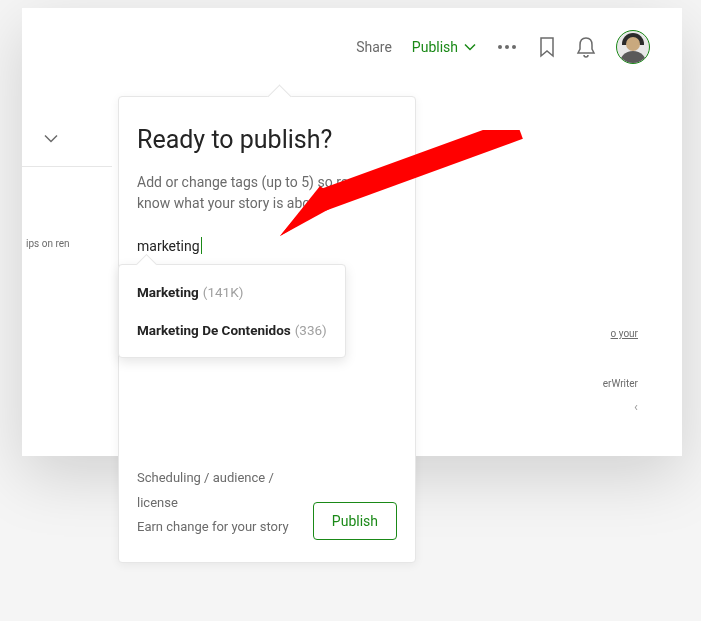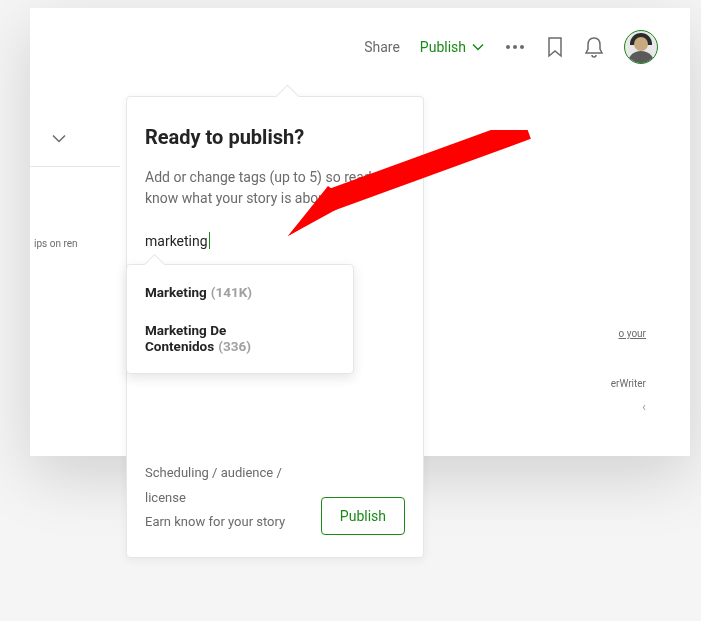--- a/index.html
+++ b/index.html
@@ -6,21 +6,21 @@
     body {
       font-family: -apple-system, BlinkMacSystemFont, "Segoe UI", Roboto, Helvetica, Arial, sans-serif;
       width: 701px;
       height: 621px;
       background: #f5f5f5;
       overflow: hidden;
       position: relative;
     }
     .frame {
       position: absolute;
-      left: 30px;
+      left: 22px;
       top: 8px;
       width: 660px;
       height: 448px;
       background: #fff;
       box-shadow: 0 20px 60px rgba(0,0,0,0.15);
     }
     
     .toprow {
       position: absolute;
       top: 22px;
@@ -127,23 +127,23 @@
       top: -9px;
       left: 152px;
       width: 16px;
       height: 16px;
       background: #fff;
       border-left: 1px solid #e6e6e6;
       border-top: 1px solid #e6e6e6;
       transform: rotate(45deg);
     }
     .pop-title {
-      font-size: 20px;
+      font-size: 25px;
       color: #242424;
-      font-weight: 700;
+      font-weight: 400;
       margin-bottom: 18px;
     }
     .pop-desc {
       font-size: 14px;
       color: #6b6b6b;
       line-height: 1.5;
       margin-bottom: 22px;
       max-width: 250px;
     }
     .tag-input {
@@ -190,21 +190,21 @@
       border-left: 1px solid #e6e6e6;
       border-top: 1px solid #e6e6e6;
       transform: rotate(45deg);
     }
     .suggest-item {
       padding: 11px 18px;
       font-size: 13.5px;
       cursor: pointer;
     }
     .suggest-name { font-weight: 700; color: #242424; }
-    .suggest-count { color: #a0a0a0; font-weight: 700; margin-left: 4px; }
+    .suggest-count { color: #a0a0a0; font-weight: 400; margin-left: 4px; }
     .pop-lower {
       margin-top: 210px;
       display: flex;
       align-items: flex-end;
       justify-content: space-between;
       gap: 10px;
     }
     .pop-links {
       font-size: 13px;
       color: #6b6b6b;
@@ -284,21 +284,21 @@
 
   <div class="popover">
     <div class="pop-title">Ready to publish?</div>
     <div class="pop-desc">Add or change tags (up to 5) so readers know what your story is about:</div>
     <div class="input-caret">
       <input class="tag-input" type="text" value="marketing" style="">
     </div>
     <div class="pop-lower">
       <div class="pop-links">
         <span>Scheduling / audience / license</span>
-        <span>Earn know for your story</span>
+        <span>Earn change for your story</span>
       </div>
       <button class="publish-btn">Publish</button>
     </div>
   </div>
 
   <div class="suggest">
     <div class="suggest-item">
       <span class="suggest-name">Marketing</span><span class="suggest-count">(141K)</span>
     </div>
     <div class="suggest-item">

